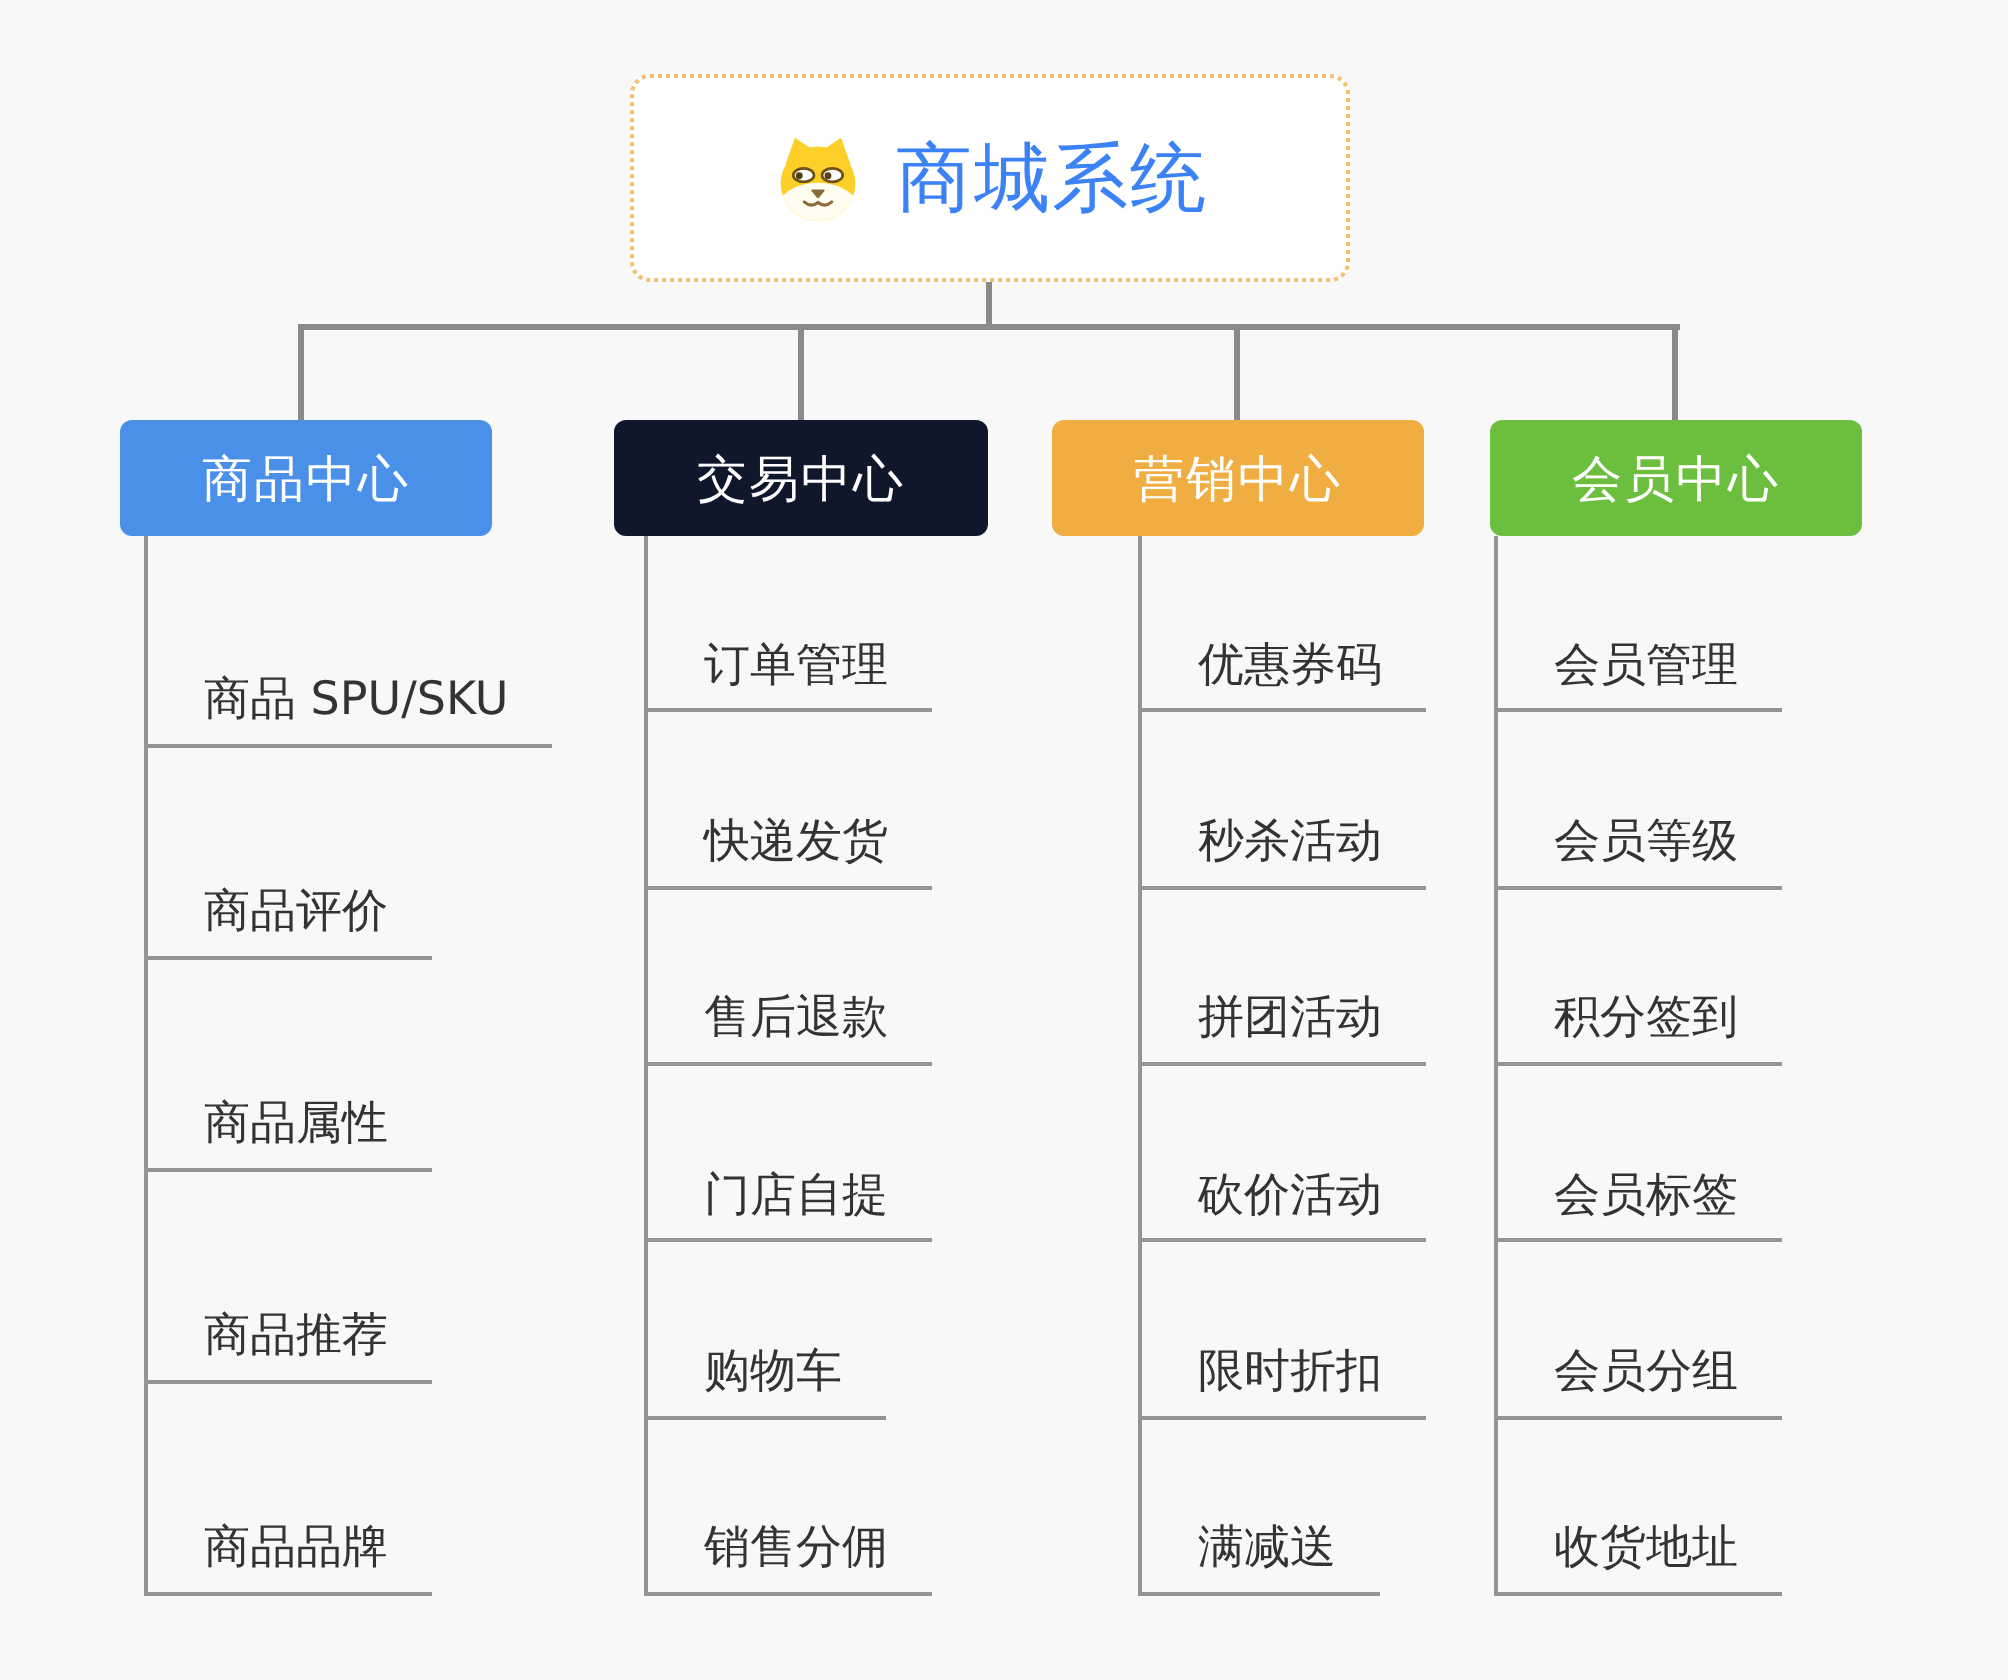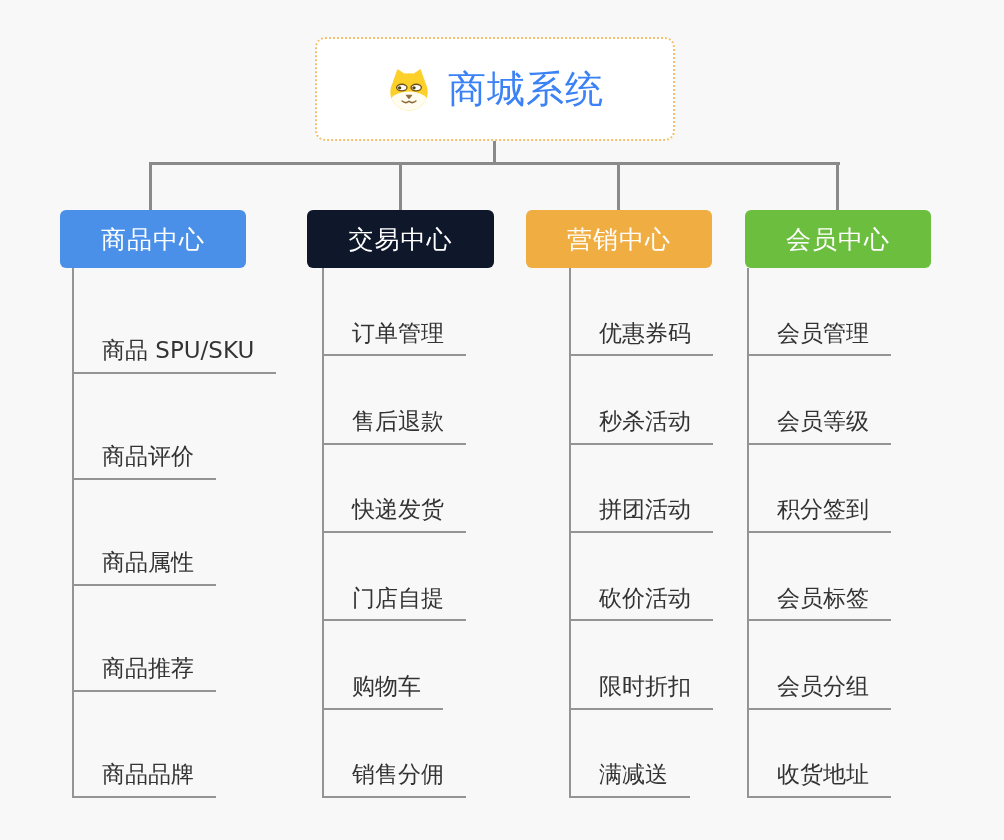--- a/index.html
+++ b/index.html
@@ -138,26 +138,26 @@
     <div class="leaf-item">
         <span class="leaf-label">商品品牌</span>
       </div>
   </div>
 
   <div class="leaf-col col-1">
     <div class="leaf-item">
         <span class="leaf-label">订单管理</span>
       </div>
     <div class="leaf-item">
+        <span class="leaf-label">快递发货</span>
+      </div>
+    <div class="leaf-item">
         <span class="leaf-label">售后退款</span>
       </div>
     <div class="leaf-item">
-        <span class="leaf-label">快递发货</span>
-      </div>
-    <div class="leaf-item">
         <span class="leaf-label">门店自提</span>
       </div>
     <div class="leaf-item">
         <span class="leaf-label">购物车</span>
       </div>
     <div class="leaf-item">
         <span class="leaf-label">销售分佣</span>
       </div>
   </div>
 

